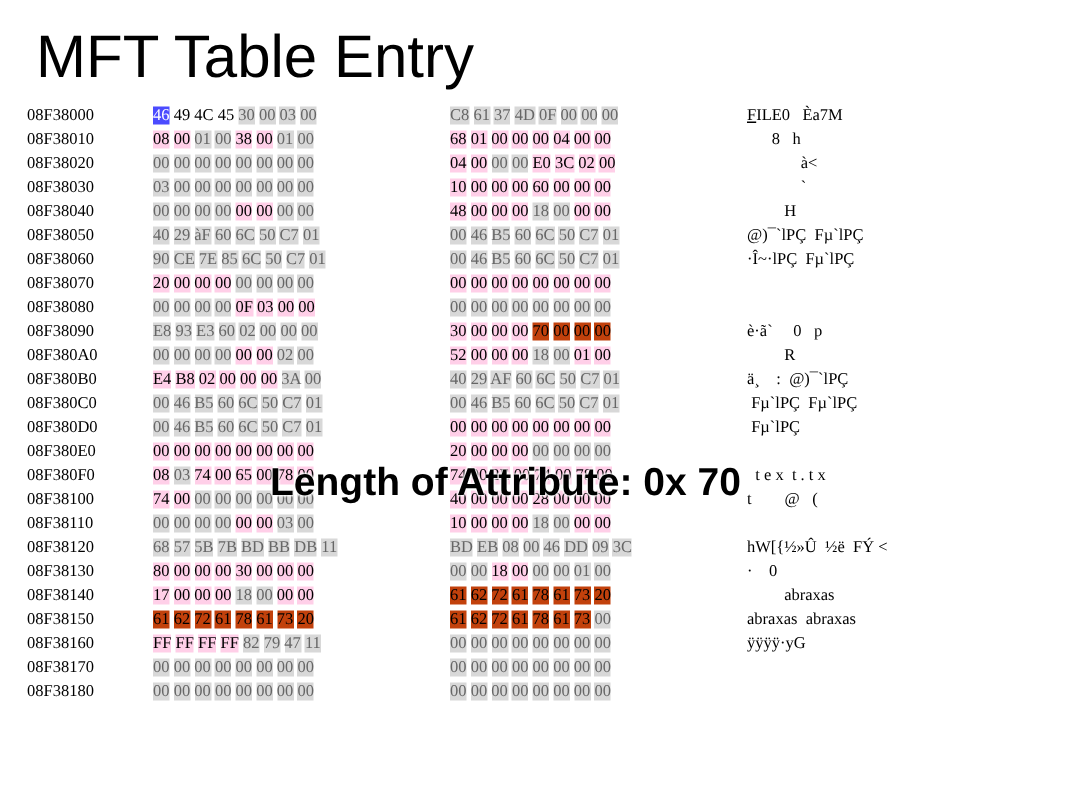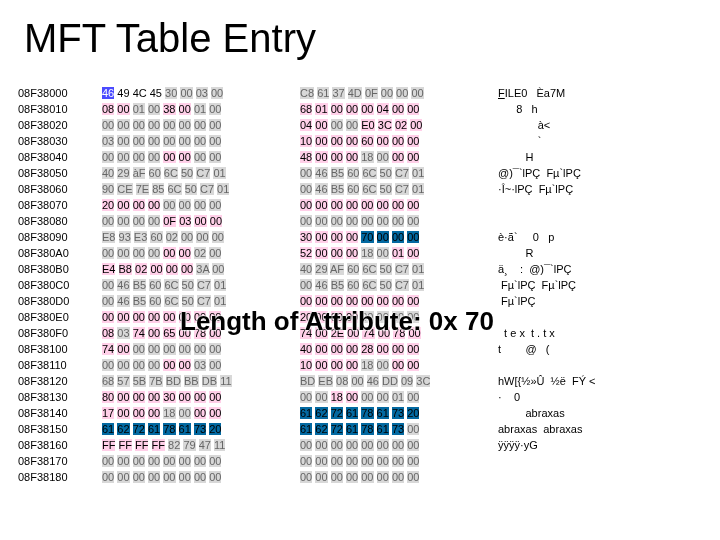--- a/index.html
+++ b/index.html
@@ -18,22 +18,22 @@
   }
   .title {
     font-size: 40px;
     font-weight: 400;
     padding: 16px 24px 4px 24px;
     color: #000;
     font-family: Arial, sans-serif;
   }
   .hex-block {
     position: relative;
-    margin: 20px 18px 0 18px;
-    font-family: Liberation Sans, sans-serif;
+    margin: 4px 18px 0 18px;
+    font-family: Liberation Serif, serif;
     font-size: 11px;
     line-height: 16px;
     white-space: pre;
     color: #000;
   }
   .row {
     display: flex;
   }
   .offset {
     width: 64px;
@@ -46,21 +46,21 @@
   .hex-right {
     width: 184px;
   }
   .ascii {
     width: 160px;
   }
   .gap1 { width: 14px; }
   .gap2 { width: 14px; }
   .hl-pink  { background: #ffcfe8; }
   .hl-gray  { background: #d8d8d8; color:#666; }
-  .hl-cyan  { background: #0369a1; }
+  .hl-cyan  { background: #c2410c; }
   .hl-cursor{ background: #4b4bff; color:#fff; }
   .hl-under { text-decoration: underline; }
   .annotation {
     position: absolute;
     font-family: Arial, sans-serif;
     font-size: 26px;
     color: #000;
     text-shadow: 0 0 2px #fff, 0 0 2px #fff, 0 0 2px #fff, 0 0 2px #fff;
     pointer-events: none;
   }

